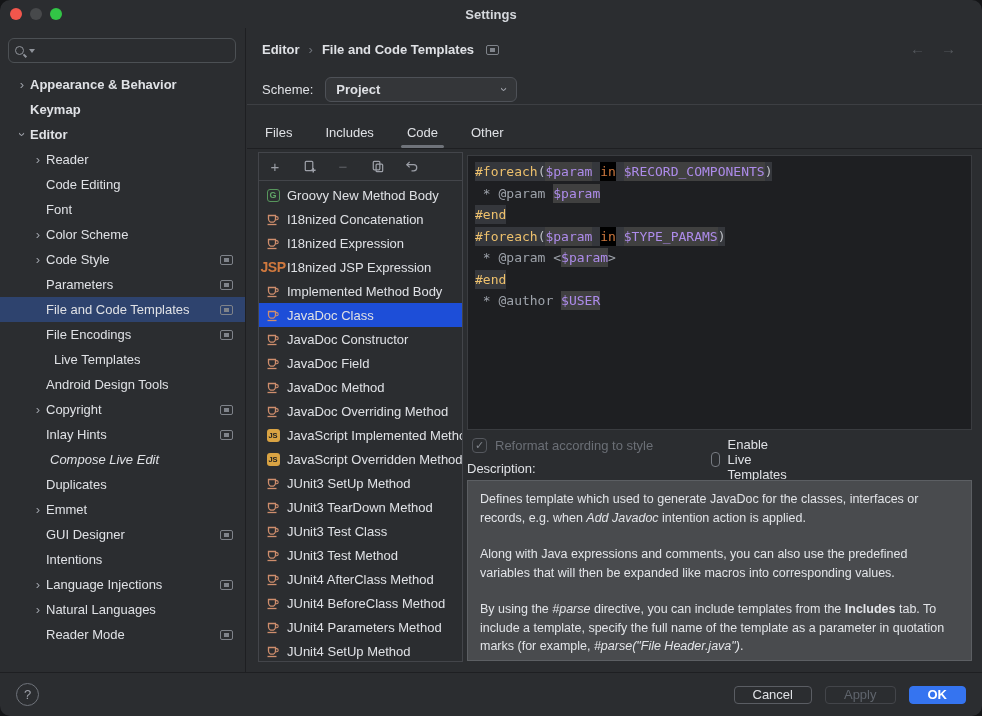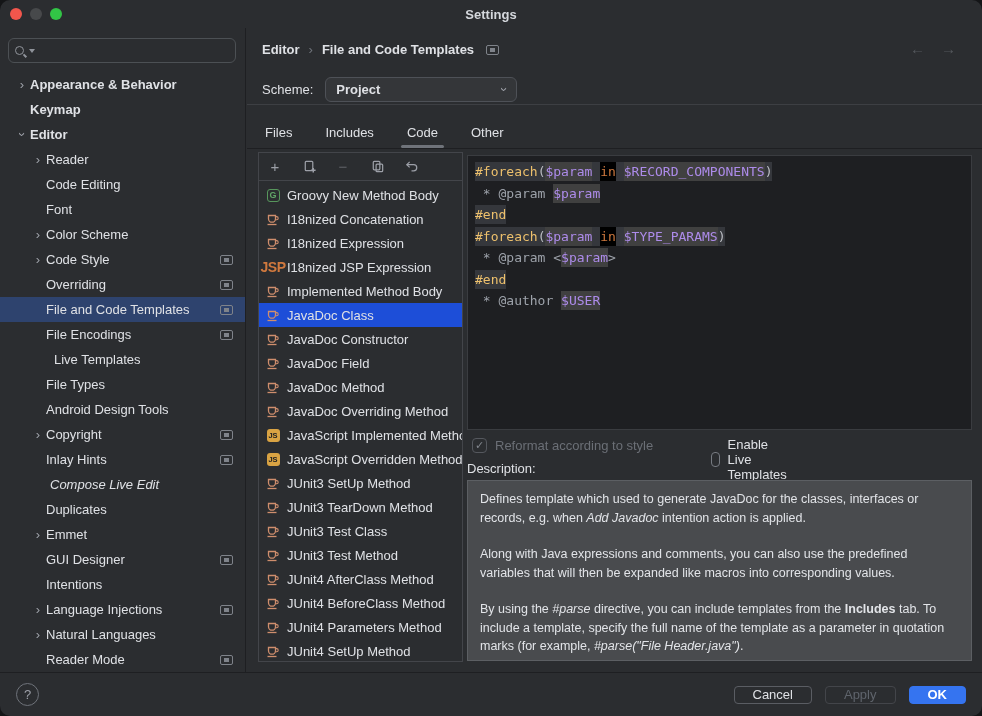--- a/index.html
+++ b/index.html
@@ -160,40 +160,36 @@
           <span class="chev">›</span>
           <span class="side-label">Color Scheme</span>
         </div>
         <div class="side-row" style="padding-left: 30px;">
           <span class="chev">›</span>
           <span class="side-label">Code Style</span>
           <span class="monitor"></span>
         </div>
         <div class="side-row" style="padding-left: 30px;">
           <span class="chev none">›</span>
-          <span class="side-label">Overriding</span>
+          <span class="side-label">Parameters</span>
           <span class="monitor"></span>
         </div>
         <div class="side-row sel" style="padding-left: 30px;">
           <span class="chev none">›</span>
           <span class="side-label">File and Code Templates</span>
           <span class="monitor"></span>
         </div>
         <div class="side-row" style="padding-left: 30px;">
           <span class="chev none">›</span>
           <span class="side-label">File Encodings</span>
           <span class="monitor"></span>
         </div>
         <div class="side-row" style="padding-left: 38px;">
           <span class="chev none">›</span>
           <span class="side-label">Live Templates</span>
-        </div>
-        <div class="side-row" style="padding-left: 30px;">
-          <span class="chev none">›</span>
-          <span class="side-label">File Types</span>
         </div>
         <div class="side-row" style="padding-left: 30px;">
           <span class="chev none">›</span>
           <span class="side-label">Android Design Tools</span>
         </div>
         <div class="side-row" style="padding-left: 30px;">
           <span class="chev">›</span>
           <span class="side-label">Copyright</span>
           <span class="monitor"></span>
         </div>

